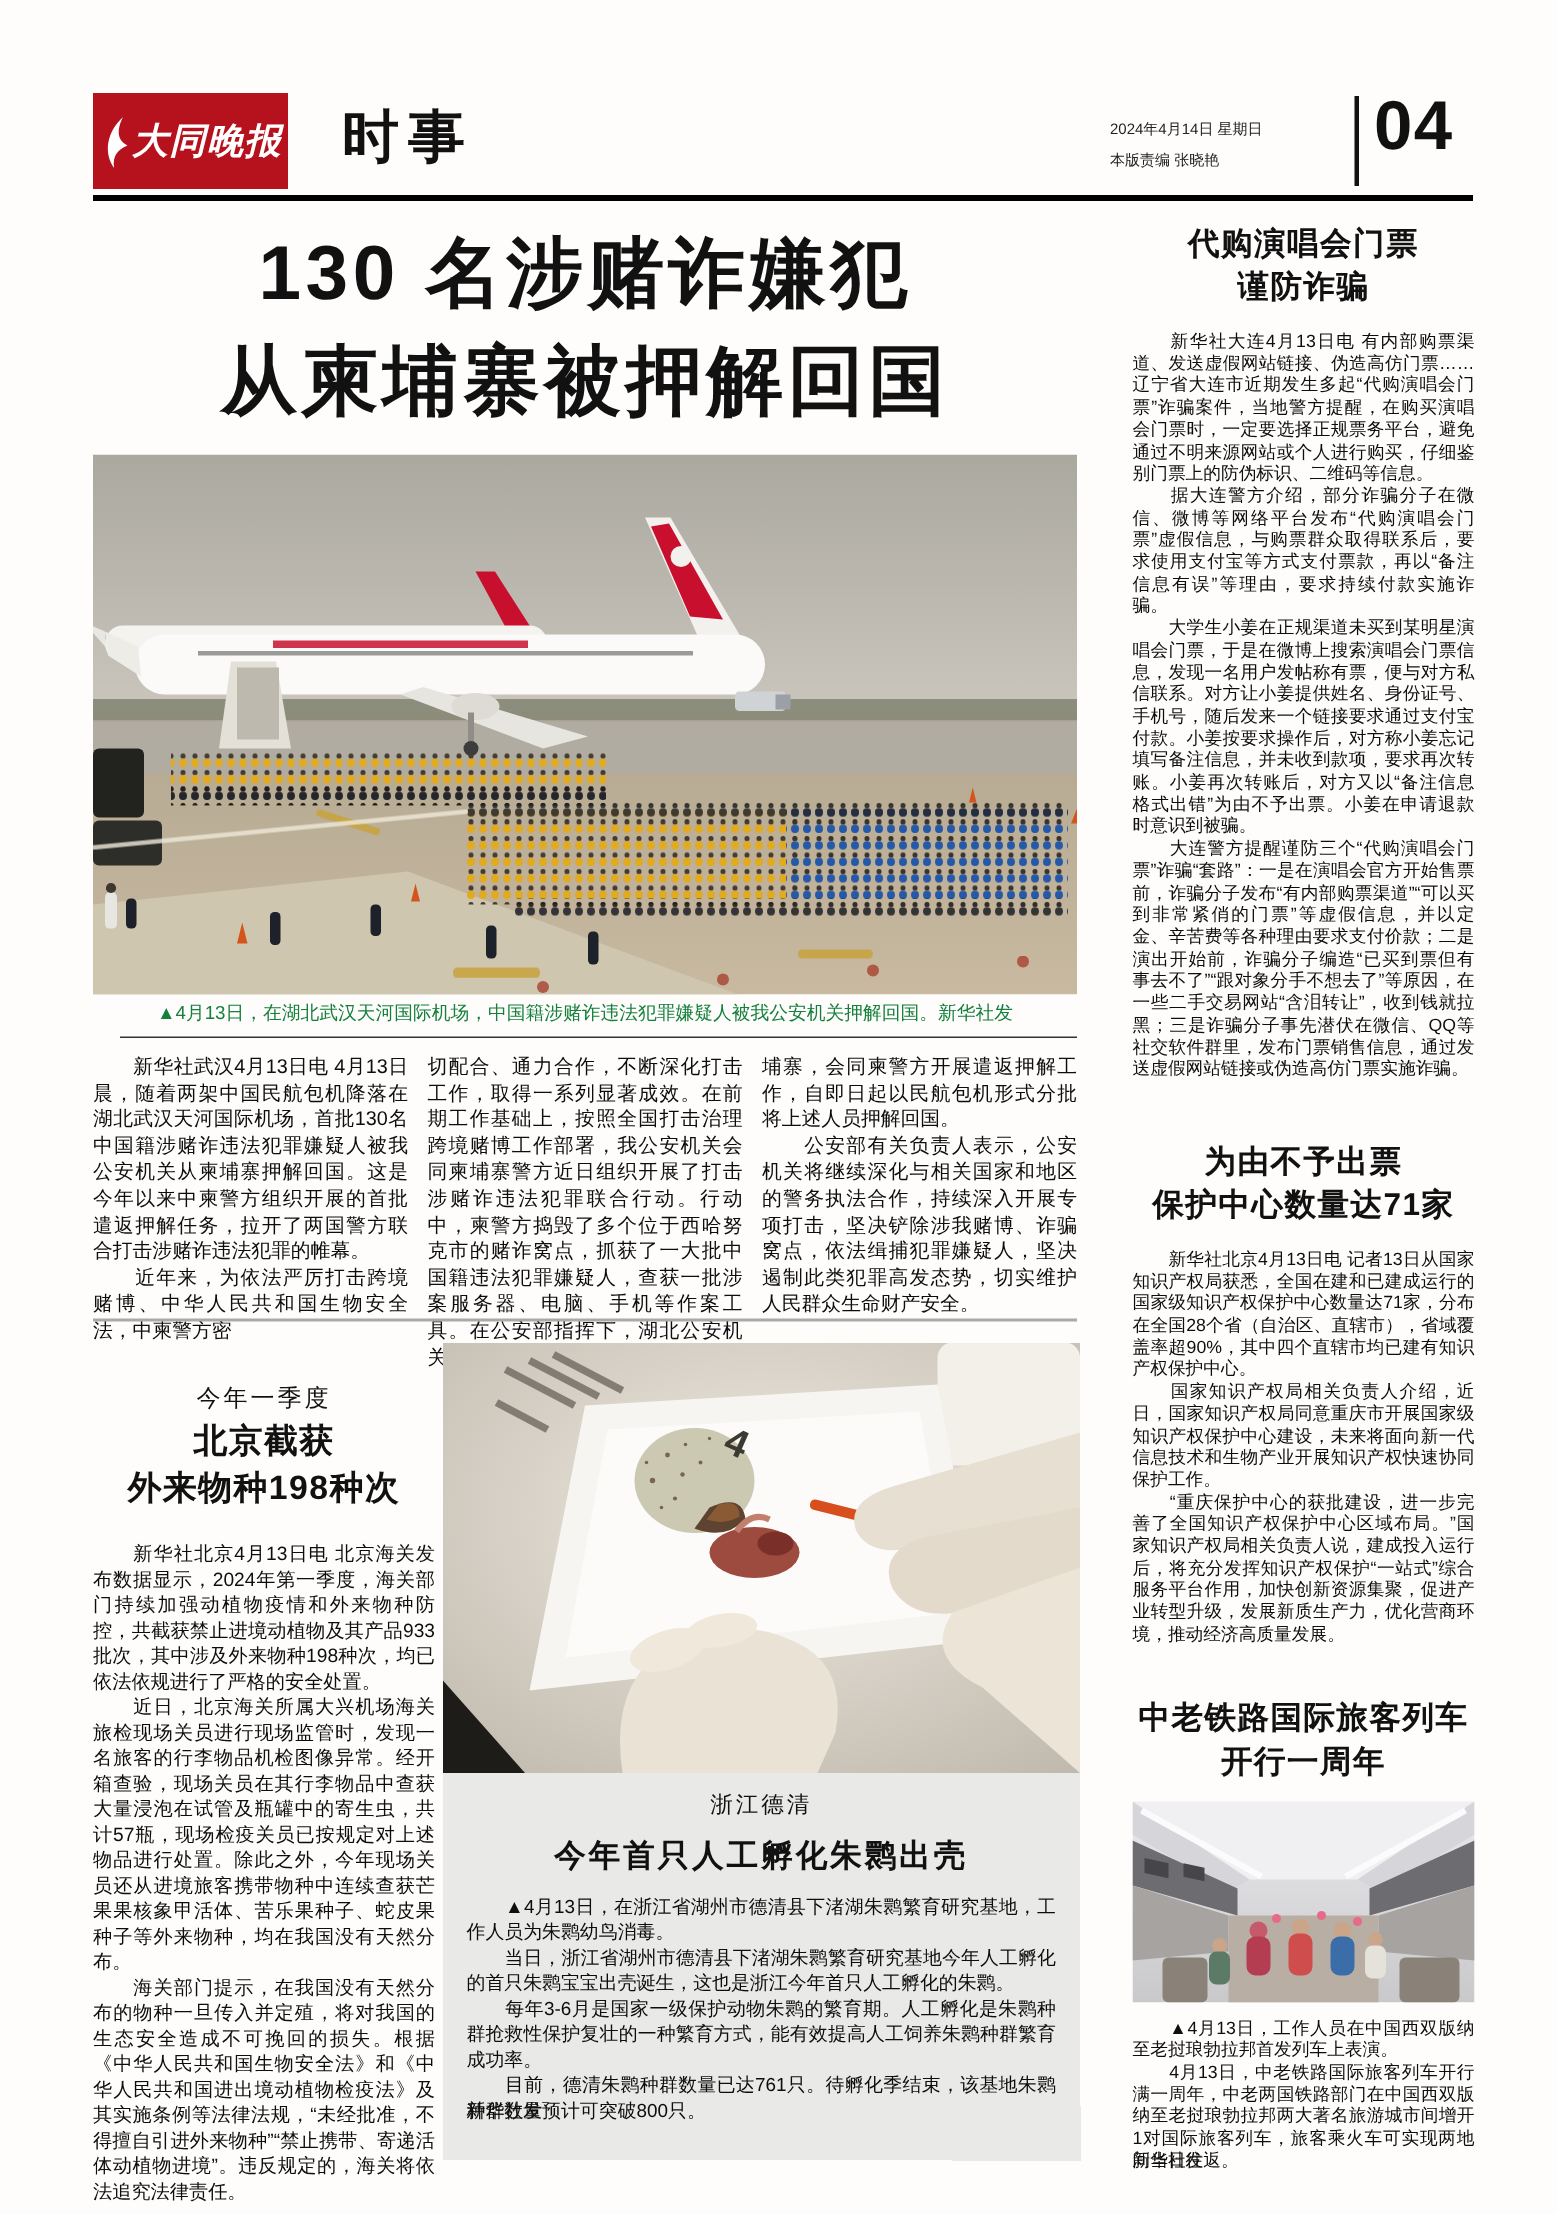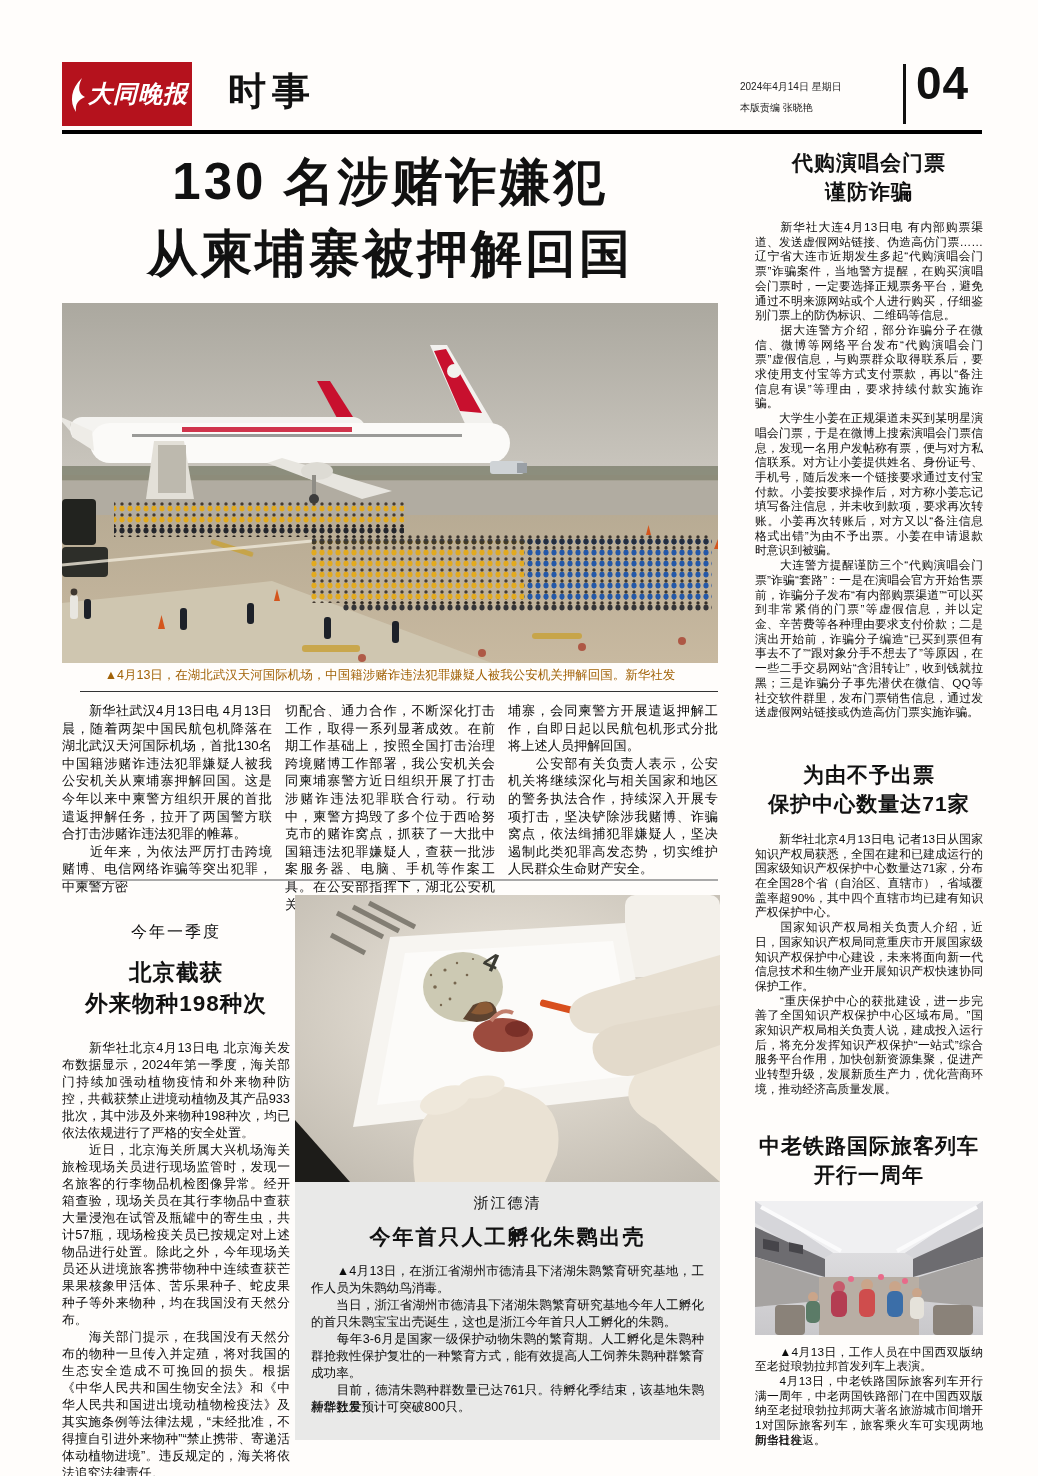--- a/index.html
+++ b/index.html
@@ -16,32 +16,32 @@
                  font-family:"Liberation Serif","DejaVu Serif",serif;letter-spacing:6px;}
   .date-block{left:740px;top:76px;width:160px;font-size:10px;line-height:21px;color:#222;}
   .head-vline{left:903px;top:64px;width:3px;height:60px;background:#111;}
   .page-num{left:916px;top:56px;font-size:46px;font-weight:900;letter-spacing:1px;}
   .head-rule{left:62px;top:130px;width:920px;height:4px;background:#000;}
 
   
   .headline{left:62px;top:146px;width:656px;text-align:center;font-size:51px;line-height:72px;
             font-weight:900;letter-spacing:3px;font-family:"Liberation Sans","DejaVu Sans",sans-serif;}
   .main-photo{left:62px;top:303px;width:656px;height:360px;}
-  .lead-caption{left:62px;top:667px;width:656px;text-align:center;font-size:12.5px;color:#a16207;}
+  .lead-caption{left:62px;top:667px;width:656px;text-align:center;font-size:12.5px;color:#15803d;}
   .caption-rule{left:80px;top:691px;width:638px;height:1px;background:#333;}
   .lead-body{left:62px;top:702px;width:656px;display:flex;gap:13px;}
   .lead-col{flex:1;}
   .jtext p{margin:0;text-align:justify;font-size:13.2px;line-height:17.6px;color:#0d0d0d;}
   .lead-divider{left:62px;top:879px;width:656px;height:2px;background:#a9a9a9;}
 
   
   .beijing{left:62px;top:898px;width:228px;}
   .kicker{text-align:center;font-size:16px;margin-top:24px;letter-spacing:2px;
           font-family:"Liberation Serif","DejaVu Serif",serif;}
-  .bj-title{text-align:center;font-size:22.5px;line-height:31px;font-weight:900;margin-top:14px;letter-spacing:1px;}
+  .bj-title{text-align:center;font-size:22.5px;line-height:31px;font-weight:900;margin-top:2px;letter-spacing:1px;}
   .beijing .jtext{margin-top:20px;}
   .beijing .jtext p{font-size:12.8px;line-height:17px;}
 
   
   .bird-photo{left:295px;top:895px;width:425px;height:287px;}
   .zhuhuan{left:295px;top:1182px;width:425px;height:258px;background:#e9e9e8;box-sizing:border-box;
            padding:12px 16px 10px 16px;}
   .zh-kicker{text-align:center;font-size:15px;letter-spacing:2px;margin:0;
              font-family:"Liberation Serif","DejaVu Serif",serif;}
   .zh-title{text-align:center;font-size:21px;font-weight:900;letter-spacing:2px;margin:10px 0 12px 0;}
@@ -180,21 +180,21 @@
     </g>
     <line x1="0" y1="262" x2="250" y2="238" stroke="#efe9da" stroke-width="3" opacity="0.8"></line>
   </svg>
 
   <div class="abs lead-caption">▲4月13日，在湖北武汉天河国际机场，中国籍涉赌诈违法犯罪嫌疑人被我公安机关押解回国。新华社发</div>
   <div class="abs caption-rule"></div>
 
   <div class="abs lead-body jtext">
     <div class="lead-col">
       <p>　　新华社武汉4月13日电 4月13日晨，随着两架中国民航包机降落在湖北武汉天河国际机场，首批130名中国籍涉赌诈违法犯罪嫌疑人被我公安机关从柬埔寨押解回国。这是今年以来中柬警方组织开展的首批遣返押解任务，拉开了两国警方联合打击涉赌诈违法犯罪的帷幕。</p>
-      <p>　　近年来，为依法严厉打击跨境赌博、电信网络诈骗等突出犯罪，中柬警方密</p>
+      <p>　　近年来，为依法严厉打击跨境赌博、中华人民共和国生物安全法，中柬警方密</p>
     </div>
     <div class="lead-col">
       <p>切配合、通力合作，不断深化打击工作，取得一系列显著成效。在前期工作基础上，按照全国打击治理跨境赌博工作部署，我公安机关会同柬埔寨警方近日组织开展了打击涉赌诈违法犯罪联合行动。行动中，柬警方捣毁了多个位于西哈努克市的赌诈窝点，抓获了一大批中国籍违法犯罪嫌疑人，查获一批涉案服务器、电脑、手机等作案工具。在公安部指挥下，湖北公安机关派出工作组赴柬</p>
     </div>
     <div class="lead-col">
       <p>埔寨，会同柬警方开展遣返押解工作，自即日起以民航包机形式分批将上述人员押解回国。</p>
       <p>　　公安部有关负责人表示，公安机关将继续深化与相关国家和地区的警务执法合作，持续深入开展专项打击，坚决铲除涉我赌博、诈骗窝点，依法缉捕犯罪嫌疑人，坚决遏制此类犯罪高发态势，切实维护人民群众生命财产安全。</p>
     </div>
   </div>
 

